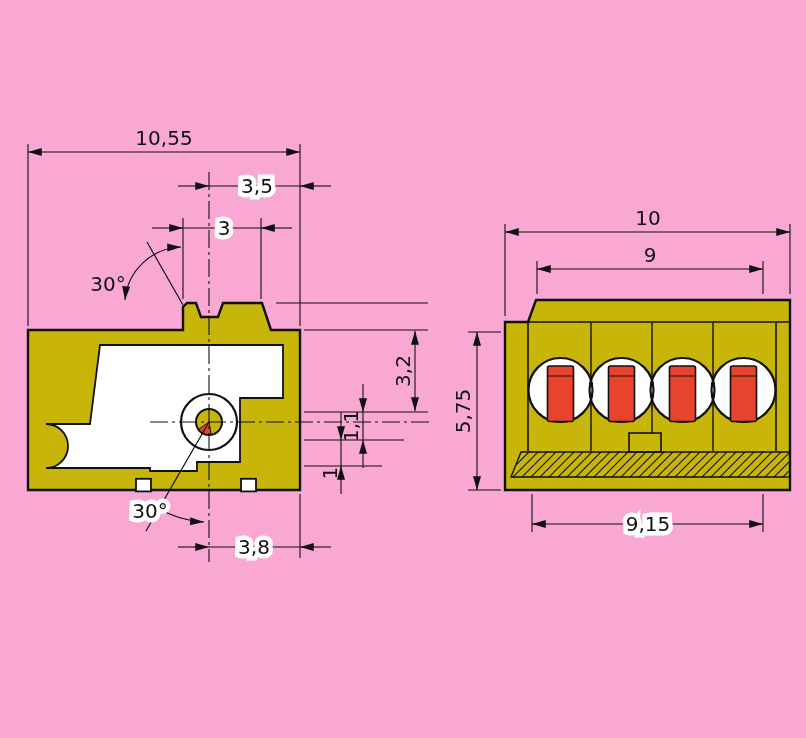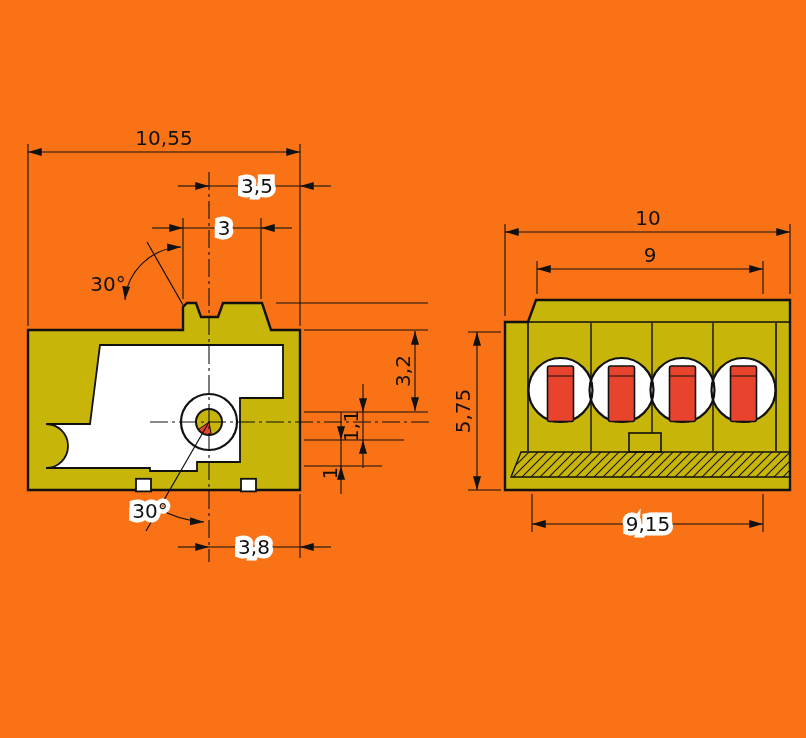--- a/index.html
+++ b/index.html
@@ -1,16 +1,16 @@
 <!DOCTYPE html>
 <html><head>
 <meta charset="utf-8">
 <style>
   html,body{margin:0;padding:0;background:#ffffff;}
-  .stage{width:806px;height:738px;position:relative;background:#f97316;overflow:hidden;}
+  .stage{width:806px;height:738px;position:relative;background:#f9a8d4;overflow:hidden;}
   .ln{stroke:#111111;}
   .thick{stroke-width:2.4;}
   .mid{stroke-width:1.6;}
   .thin{stroke-width:1.1;fill:none;}
   .cl{stroke-width:1.1;fill:none;stroke-dasharray:18 4 3 4;}
   .dim{font:20px "DejaVu Sans", sans-serif;fill:#111111;}
   .halo{paint-order:stroke;stroke:#ffffff;stroke-width:9px;}
   .mIt{text-anchor:middle;}
   .cen{dominant-baseline:central;}
 </style>

